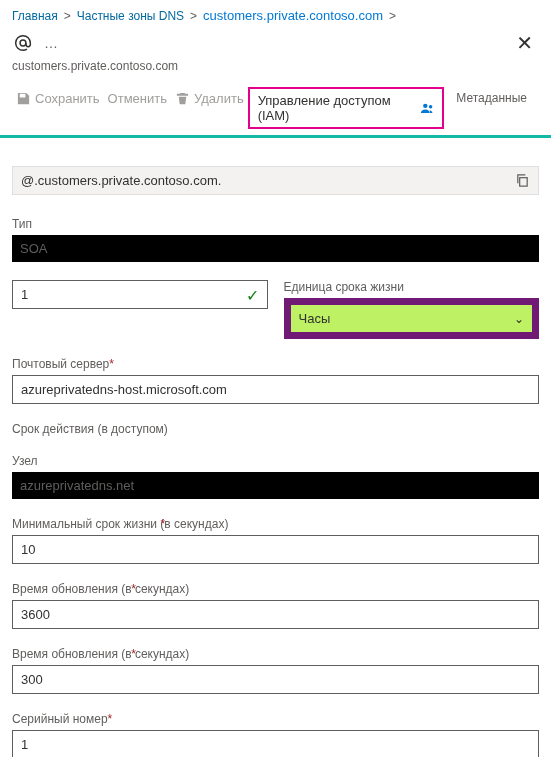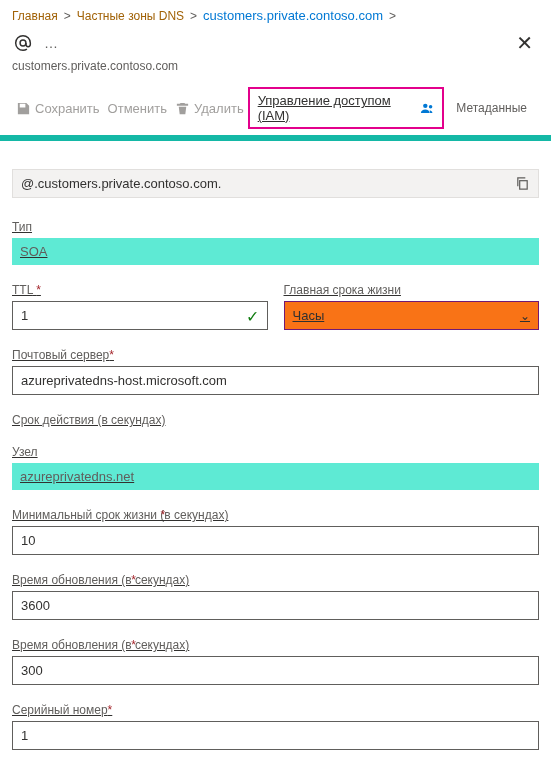--- a/index.html
+++ b/index.html
@@ -12,21 +12,21 @@
     padding: 0;
   }
   .breadcrumbs {
     display: flex;
     align-items: center;
     gap: 6px;
     padding: 8px 12px 6px 12px;
     font-size: 12px;
     color: #0078d4;
   }
-  .breadcrumbs a { color: #a16207; text-decoration: none; cursor: pointer; }
+  .breadcrumbs a { color: #0369a1; text-decoration: none; cursor: pointer; }
   .breadcrumbs .sep { color: #605e5c; }
   .breadcrumbs .current { color: #0078d4; font-size: 13px; }
   .header-row {
     display: flex;
     align-items: center;
     padding: 2px 12px 2px 12px;
   }
   .header-icon {
     width: 22px; height: 22px;
     color: #323130;
@@ -46,73 +46,72 @@
     cursor: pointer;
     padding: 0 6px;
   }
   .subtitle {
     padding: 2px 12px 8px 12px;
     font-size: 12px;
     color: #605e5c;
   }
   .toolbar {
     display: flex;
-    align-items: center;
+    align-items: flex-start;
     padding: 6px 12px;
-    border-bottom: 6px solid #14b8a6;
+    border-bottom: 3px solid #14b8a6;
     gap: 0;
   }
   .tb-btn {
     display: flex;
     align-items: center;
     gap: 4px;
     color: #a19f9d;
     font-size: 13px;
     padding: 4px 4px;
     cursor: pointer;
   }
   .tb-icon { width: 15px; height: 15px; fill: currentColor; }
   .tb-iam {
     border: 2px solid #e3008c;
     padding: 4px 8px;
     color: #323130;
     display: flex;
     align-items: center;
     gap: 4px;
-    text-decoration: underline;
   }
   .tb-iam .tb-icon { color: #0078d4; fill: #0078d4; }
   .tb-meta {
     color: #605e5c;
     font-size: 12px;
     padding: 4px 12px;
     cursor: pointer;
   }
   .content { padding: 16px 12px 8px 12px; }
   .name-box {
     display: flex;
     align-items: center;
     background: #f3f2f1;
     border: 1px solid #e1dfdd;
     padding: 6px 8px;
     margin-bottom: 22px;
     margin-top: 12px;
   }
   .name-box-text { flex: 1; color: #323130; font-size: 13px; }
   .copy-icon { width: 15px; height: 15px; color: #605e5c; cursor: pointer; }
-  .field { margin-bottom: 18px; text-decoration: underline; }
+  .field { margin-bottom: 18px; }
   .label {
     font-size: 12px;
     color: #605e5c;
     margin-bottom: 4px;
     display: block;
   }
   .label .req { color: #a4262c; }
   .readonly-box {
-    background: #5eead4;
+    background: #000000;
     border: none;
     padding: 6px 8px;
     color: #605e5c;
     font-size: 13px;
   }
   .field-row { display: flex; gap: 16px; }
   .field-row .field { flex: 1; }
   .input {
     width: 100%;
     border: 1px solid #605e5c;
@@ -126,28 +125,28 @@
   .check {
     position: absolute;
     right: 8px;
     top: 50%;
     transform: translateY(-50%);
     color: #107c10;
     font-size: 16px;
   }
   .select {
     width: 100%;
-    border: 1px solid #701a75;
+    border: 7px solid #701a75;
     padding: 6px 8px;
     font-size: 13px;
     display: flex;
     justify-content: space-between;
     align-items: center;
     cursor: pointer;
-    background: #f97316;
+    background: #bef264;
   }
   .chev { font-size: 12px; color: #323130; }
 </style>
 </head>
 <body>
 
 <div class="breadcrumbs">
   <a>Главная</a>
   <span class="sep">&gt;</span>
   <a>Частные зоны DNS</a>
@@ -204,42 +203,41 @@
       </svg>
   </div>
 
   <div class="field">
     <span class="label">Тип</span>
     <div class="readonly-box">SOA</div>
   </div>
 
   <div class="field-row">
     <div class="field">
-      <span class="label"><span>TTL</span> <span class="req">*</span></span>
       <div class="input-wrap">
         <input class="input" value="1" style="">
         <span class="check">✓</span>
       </div>
     </div>
     <div class="field">
-      <span class="label">Главная срока жизни</span>
+      <span class="label">Единица срока жизни</span>
       <div class="select">
         <span>Часы</span>
         <span class="chev">⌄</span>
       </div>
     </div>
   </div>
 
   <div class="field">
     <span class="label"><span>Почтовый сервер</span><span class="req">*</span></span>
     <input class="input" value="azureprivatedns-host.microsoft.com" style="">
   </div>
 
   <div class="field">
-    <span class="label">Срок действия (в секундах)</span>
+    <span class="label">Срок действия (в доступом)</span>
   </div>
 
   <div class="field">
     <span class="label">Узел</span>
     <div class="readonly-box">azureprivatedns.net</div>
   </div>
 
   <div class="field">
     <span class="label"><span>Минимальный срок жизни (в секундах)</span><span class="req" style="position:relative;left:-68px">*</span></span>
     <input class="input" value="10" style="">

